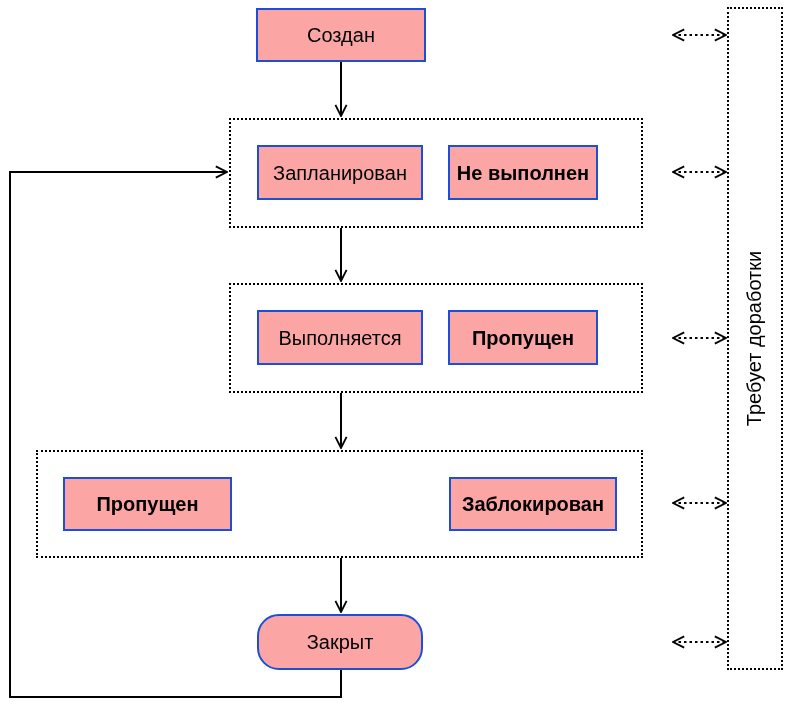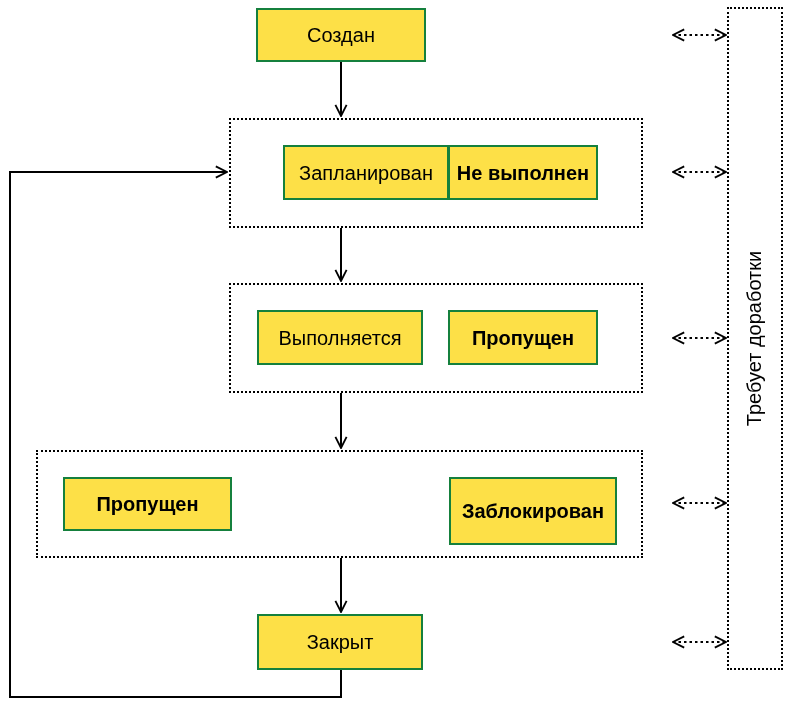--- a/index.html
+++ b/index.html
@@ -8,22 +8,22 @@
     width: 794px;
     height: 713px;
     background: #ffffff;
     font-family: "Liberation Sans", sans-serif;
     color: #000000;
     overflow: hidden;
   }
   .state-box {
     position: absolute;
     box-sizing: border-box;
-    border: 2px solid #15803d;
-    background: #fde047;
+    border: 2px solid #1d4ed8;
+    background: #fca5a5;
     display: flex;
     flex-direction: column;
     align-items: center;
     justify-content: center;
     font-size: 20px;
     line-height: 24px;
     text-align: center;
     white-space: nowrap;
   }
   .bold { font-weight: bold; }
@@ -47,28 +47,28 @@
     white-space: nowrap;
     font-size: 20px;
   }
   svg.connectors {
     position: absolute;
     left: 0; top: 0;
     pointer-events: none;
   }
   
   #box-created   { left: 256px; top:   8px; width: 170px; height: 54px; }
-  #box-planned   { left: 257px; top: 145px; width: 166px; height: 55px; margin-left: 26px; }
+  #box-planned   { left: 257px; top: 145px; width: 166px; height: 55px; }
   #box-notexec   { left: 448px; top: 145px; width: 150px; height: 55px; }
   #box-executing { left: 257px; top: 310px; width: 166px; height: 55px; }
   #box-skipped   { left: 448px; top: 310px; width: 150px; height: 55px; }
   #box-failed    { left:  63px; top: 477px; width: 169px; height: 54px; }
   #box-passed    { left: 257px; top: 477px; width: 166px; height: 54px; }
-  #box-blocked   { left: 449px; top: 477px; width: 168px; height: 68px; align-items: center; }
-  #box-closed    { left: 257px; top: 614px; width: 166px; height: 56px; }
+  #box-blocked   { left: 449px; top: 477px; width: 168px; height: 54px; align-items: center; }
+  #box-closed    { left: 257px; top: 614px; width: 166px; height: 56px; border-radius: 22px; }
   #group-planning  { left: 229px; top: 118px; width: 414px; height: 110px; }
   #group-execution { left: 229px; top: 283px; width: 414px; height: 110px; }
   #group-results   { left:  36px; top: 450px; width: 607px; height: 108px; }
   #panel-rework    { left: 727px; top:   7px; width:  56px; height: 663px; }
 </style>
 </head>
 <body>
 
 <div class="canvas">
 

